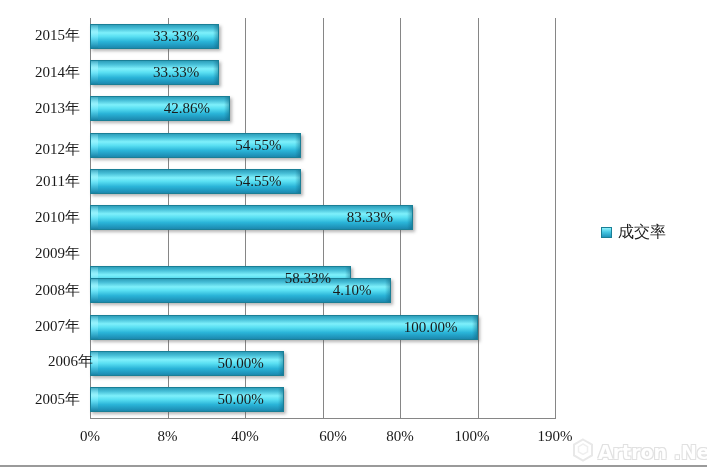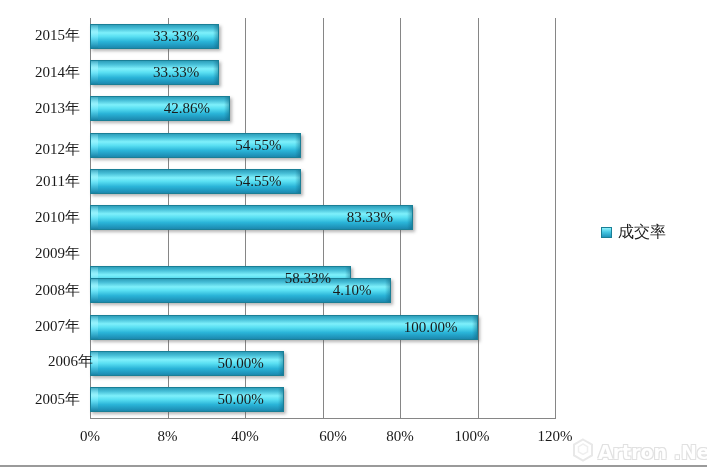--- a/index.html
+++ b/index.html
@@ -279,21 +279,21 @@
       <div class="cat-label" style="top: 389.818px;">2005年</div>
     </div>
 
   <div id="tick-labels">
       <div class="tick-label" style="left: 90px;">0%</div>
       <div class="tick-label" style="left: 167.5px;">8%</div>
       <div class="tick-label" style="left: 245px;">40%</div>
       <div class="tick-label" style="left: 333px;">60%</div>
       <div class="tick-label" style="left: 400px;">80%</div>
       <div class="tick-label" style="left: 472px;">100%</div>
-      <div class="tick-label" style="left: 555px;">120%</div>
+      <div class="tick-label" style="left: 555px;">190%</div>
     </div>
 
   <div id="legend">
     <span id="legend-swatch"></span>
     <span id="legend-label">成交率</span>
   </div>
 
   <div id="watermark">
     <span>
       <svg width="22" height="24" viewBox="0 0 22 24" aria-hidden="true">

